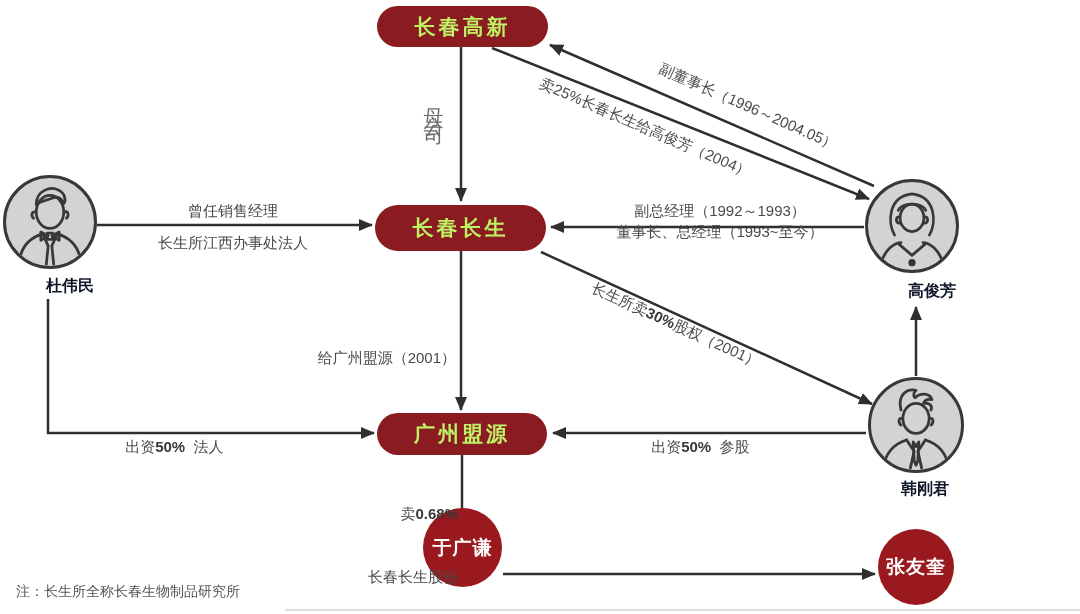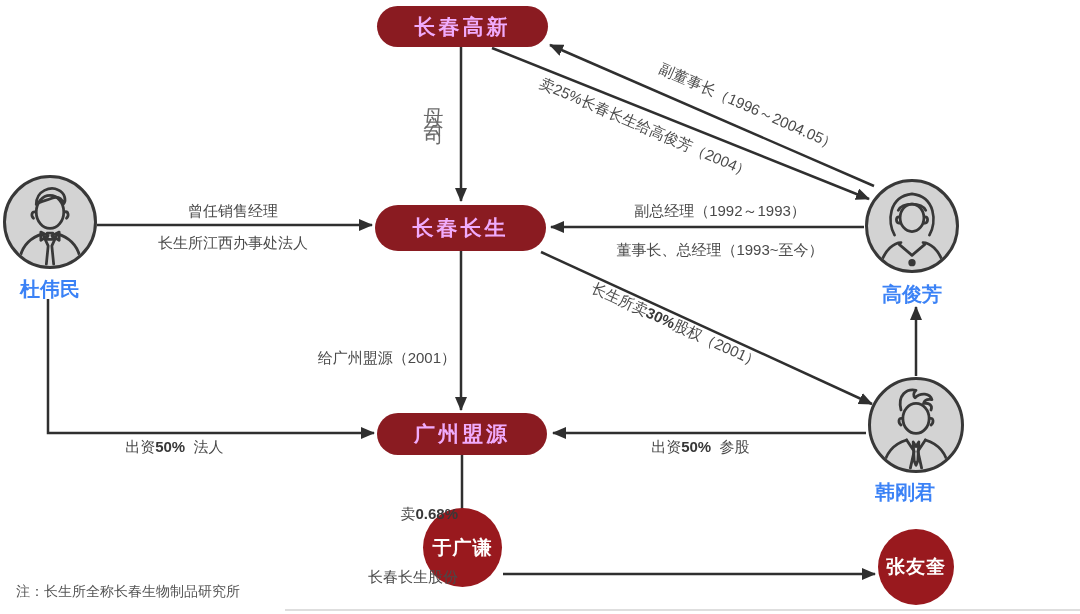--- a/index.html
+++ b/index.html
@@ -3,33 +3,33 @@
 <meta charset="utf-8">
 <style>
   html,body{margin:0;padding:0;background:#ffffff;}
   #canvas{
     position:relative;width:1080px;height:614px;background:#ffffff;overflow:hidden;
     font-family:"Liberation Sans","DejaVu Sans",sans-serif;
   }
   #connectors{position:absolute;left:0;top:0;width:1080px;height:614px;}
   .pill{
     position:absolute;display:flex;align-items:center;justify-content:center;
-    background:#8a1b21;color:#f0abfc;font-weight:bold;font-size:21px;letter-spacing:3px;
+    background:#8a1b21;color:#bef264;font-weight:bold;font-size:21px;letter-spacing:3px;
   }
   .circle-node{
     position:absolute;display:flex;align-items:center;justify-content:center;
     background:#99191e;color:#ffffff;font-weight:bold;font-size:19px;letter-spacing:1px;border-radius:50%;
   }
   .avatar{
     position:absolute;border-radius:50%;background:#d3d3d3;border:3px solid #383838;box-sizing:border-box;
     display:flex;align-items:center;justify-content:center;overflow:hidden;
   }
   .avatar svg{width:100%;height:100%;}
   .pname{
-    position:absolute;transform:translateX(-50%);font-weight:bold;font-size:20px;color:#3b82f6;white-space:pre;
+    position:absolute;transform:translateX(-50%);font-weight:bold;font-size:16px;color:#0f172a;white-space:pre;margin-left:20px;
   }
   .lbl{
     position:absolute;font-size:15px;color:#4a4a4a;white-space:pre;transform:translate(-50%,-50%);
   }
   .lbl b{font-weight:bold;color:#383838;}
   .lbl-block{
     position:absolute;font-size:15px;line-height:20px;color:#4a4a4a;white-space:pre;
   }
   .lbl-block b{font-weight:bold;color:#383838;}
   .rot{transform-origin:center center;}
@@ -142,21 +142,21 @@
   <div class="vtext" style="left:421px;top:92px;">母公司</div>
 
   <div class="lbl rot" style="left:748px;top:107px;transform:translate(-50%,-50%) rotate(23.8deg);">副董事长（1996～2004.05）</div>
 
   <div class="lbl rot" style="left:645px;top:128px;transform:translate(-50%,-50%) rotate(23.3deg);">卖25%长春长生给高俊芳（2004）</div>
 
   <div class="lbl" style="left:233px;top:211px;">曾任销售经理</div>
   <div class="lbl" style="left:233px;top:243px;">长生所江西办事处法人</div>
 
   <div class="lbl" style="left:720px;top:211px;">副总经理（1992～1993）</div>
-  <div class="lbl" style="left:720px;top:250px;text-align:right;">董事长、总经理（1993~至今）</div>
+  <div class="lbl" style="left:720px;top:232px;text-align:right;">董事长、总经理（1993~至今）</div>
 
   <div class="lbl-block" style="right:624px;top:308px;text-align:right;">
     <div>给广州盟源（2001）</div>
   </div>
 
   <div class="lbl rot" style="left:668px;top:322px;transform:translate(-50%,-50%) rotate(24.4deg);">
     <span>长生所卖</span><b>30%</b><span>股权（2001）</span>
   </div>
 
 

